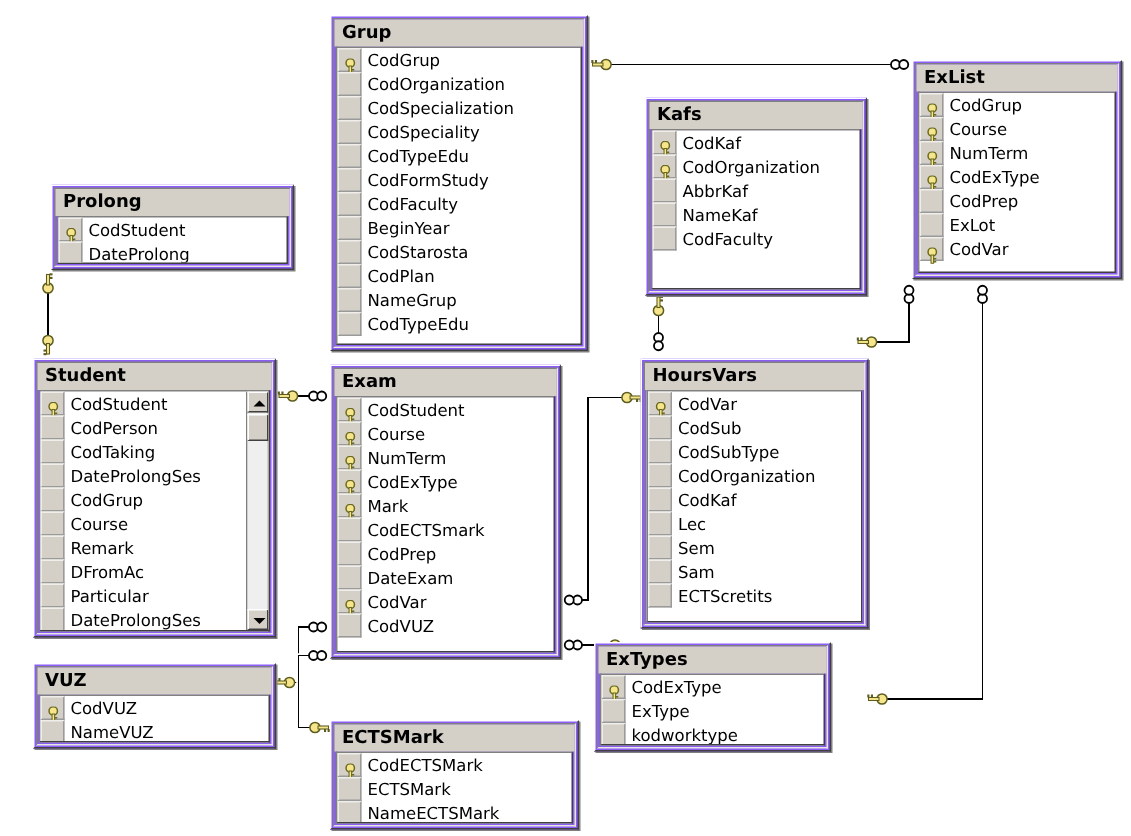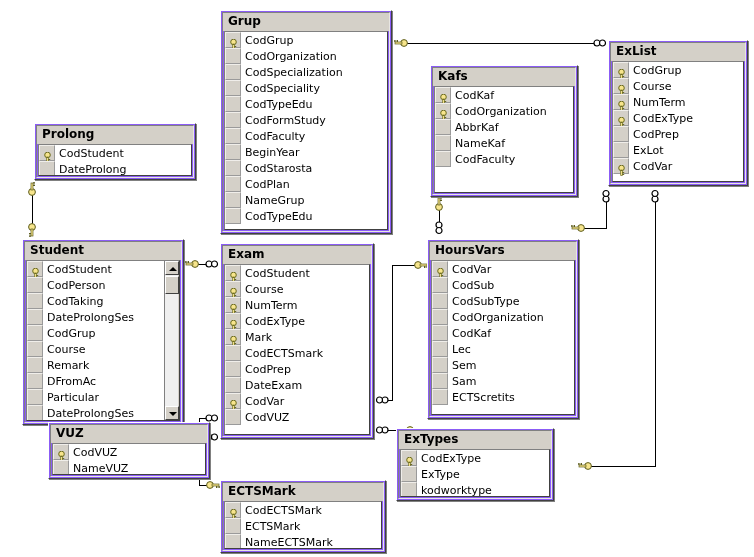--- a/index.html
+++ b/index.html
@@ -653,21 +653,21 @@
               <div class="fieldname">Sam</div>
             </div>
             <div class="row">
               <div class="gutter"></div>
               <div class="fieldname">ECTScretits</div>
             </div>
           </div>
         </div>
       </div>
     </div>
-    <div class="tbl" style="left: 22px; top: 422px; width: 162px; height: 57px; margin-left: 26px;">
+    <div class="tbl" style="left: 22px; top: 442px; width: 162px; height: 57px;">
       <div class="tbl-inner">
         <div class="tbl-title">VUZ</div>
         <div class="tbl-body">
           <div class="rows">
             <div class="row">
               <div class="gutter">
                 <span class="keyicon"><svg width="9" height="11" viewBox="0 0 9 11">
                     <circle cx="4.5" cy="3" r="2.8" fill="#f7e58c" stroke="#6b6b20" stroke-width="1"></circle>
                     <rect x="3.7" y="5" width="1.7" height="5.5" fill="#f7e58c" stroke="#6b6b20" stroke-width=".7"></rect>
                     <rect x="5.2" y="7" width="2" height="1" fill="#6b6b20"></rect>

